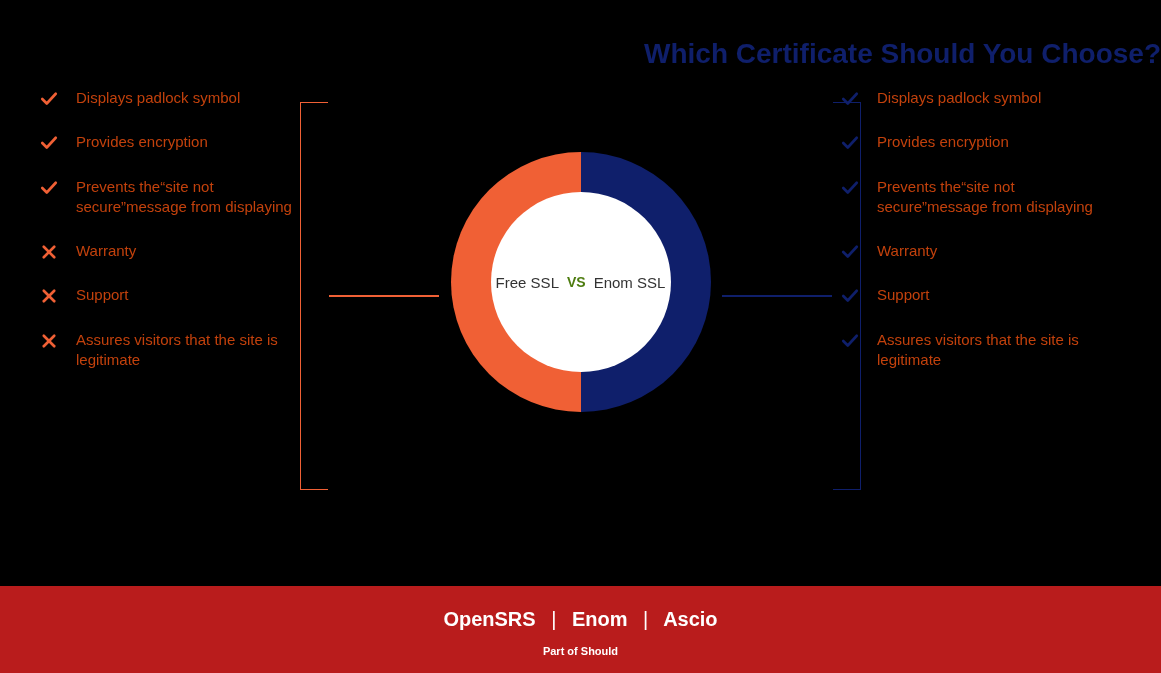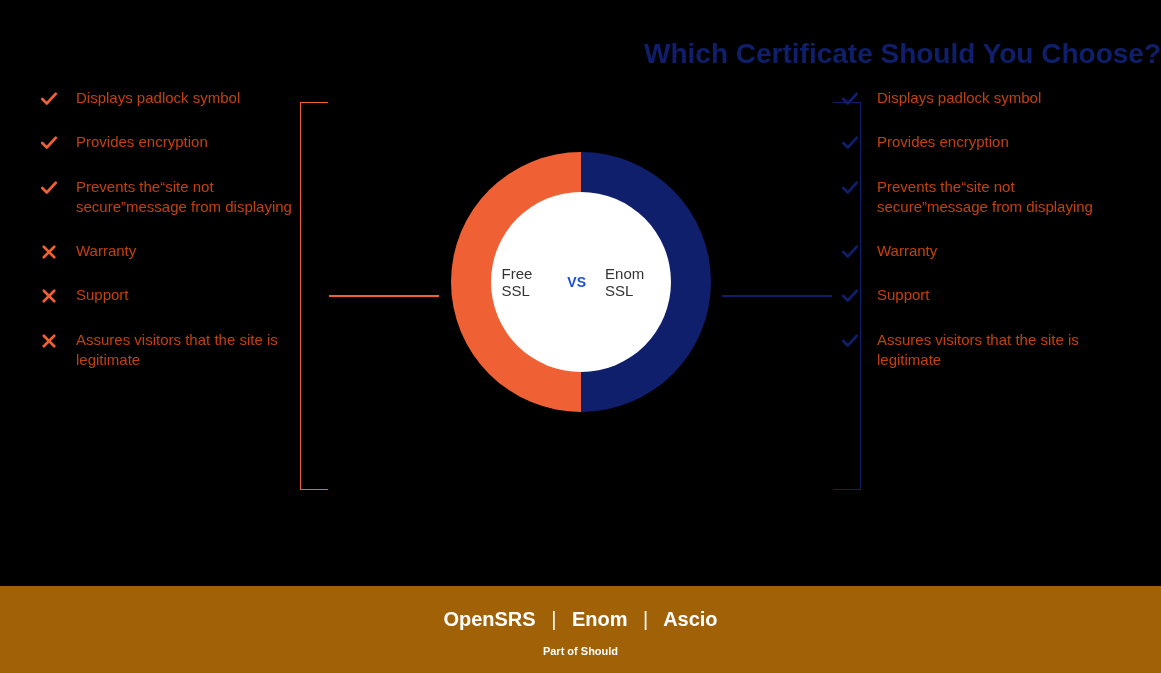--- a/index.html
+++ b/index.html
@@ -74,22 +74,22 @@
 .donut .inner {
   position: absolute;
   inset: 40px;
   background: #fff;
   border-radius: 50%;
   display: flex;
   align-items: center;
   justify-content: center;
   gap: 8px;
 }
-.donut .lbl { color: #333; font-size: 15px; margin-left: 11px; }
-.donut .vs { color: #1d4ed8; font-size: 14px; font-weight: 700; }
+.donut .lbl { color: #333; font-size: 15px; }
+.donut .vs { color: #4d7c0f; font-size: 14px; font-weight: 700; }
 
 .bracket {
   position: absolute;
   top: 32px;
   width: 120px;
   height: 388px;
 }
 .bracket-left { left: 300px; border: 1.5px solid #f06035; border-right: none; border-radius: 0; }
 .bracket-left::after {
   content: ""; position: absolute; right: -120px; top: 50%; width: 120px; height: 1.5px; background: #f06035;
@@ -103,21 +103,21 @@
 .bracket-right { width: 28px; }
 .bracket-left .stem { position:absolute; left:28px; top:calc(50% - 0.75px); width:110px; height:1.5px; background:#f06035;}
 .bracket-right .stem { position:absolute; right:28px; top:calc(50% - 0.75px); width:110px; height:1.5px; background:#0f1f6b;}
 .bracket-left::after, .bracket-right::after { display:none; }
 
 .footer {
   position: absolute;
   bottom: 0;
   left: 0;
   right: 0;
-  background: #a16207;
+  background: #b91c1c;
   color: #fff;
   text-align: center;
   padding: 22px 0 16px;
 }
 .brands { font-size: 20px; font-weight: 700; }
 .brands .sep { font-weight: 300; margin: 0 10px; }
 .tagline { font-size: 11px; font-weight: 600; margin-top: 14px; }
 </style>
 </head>
 <body>

